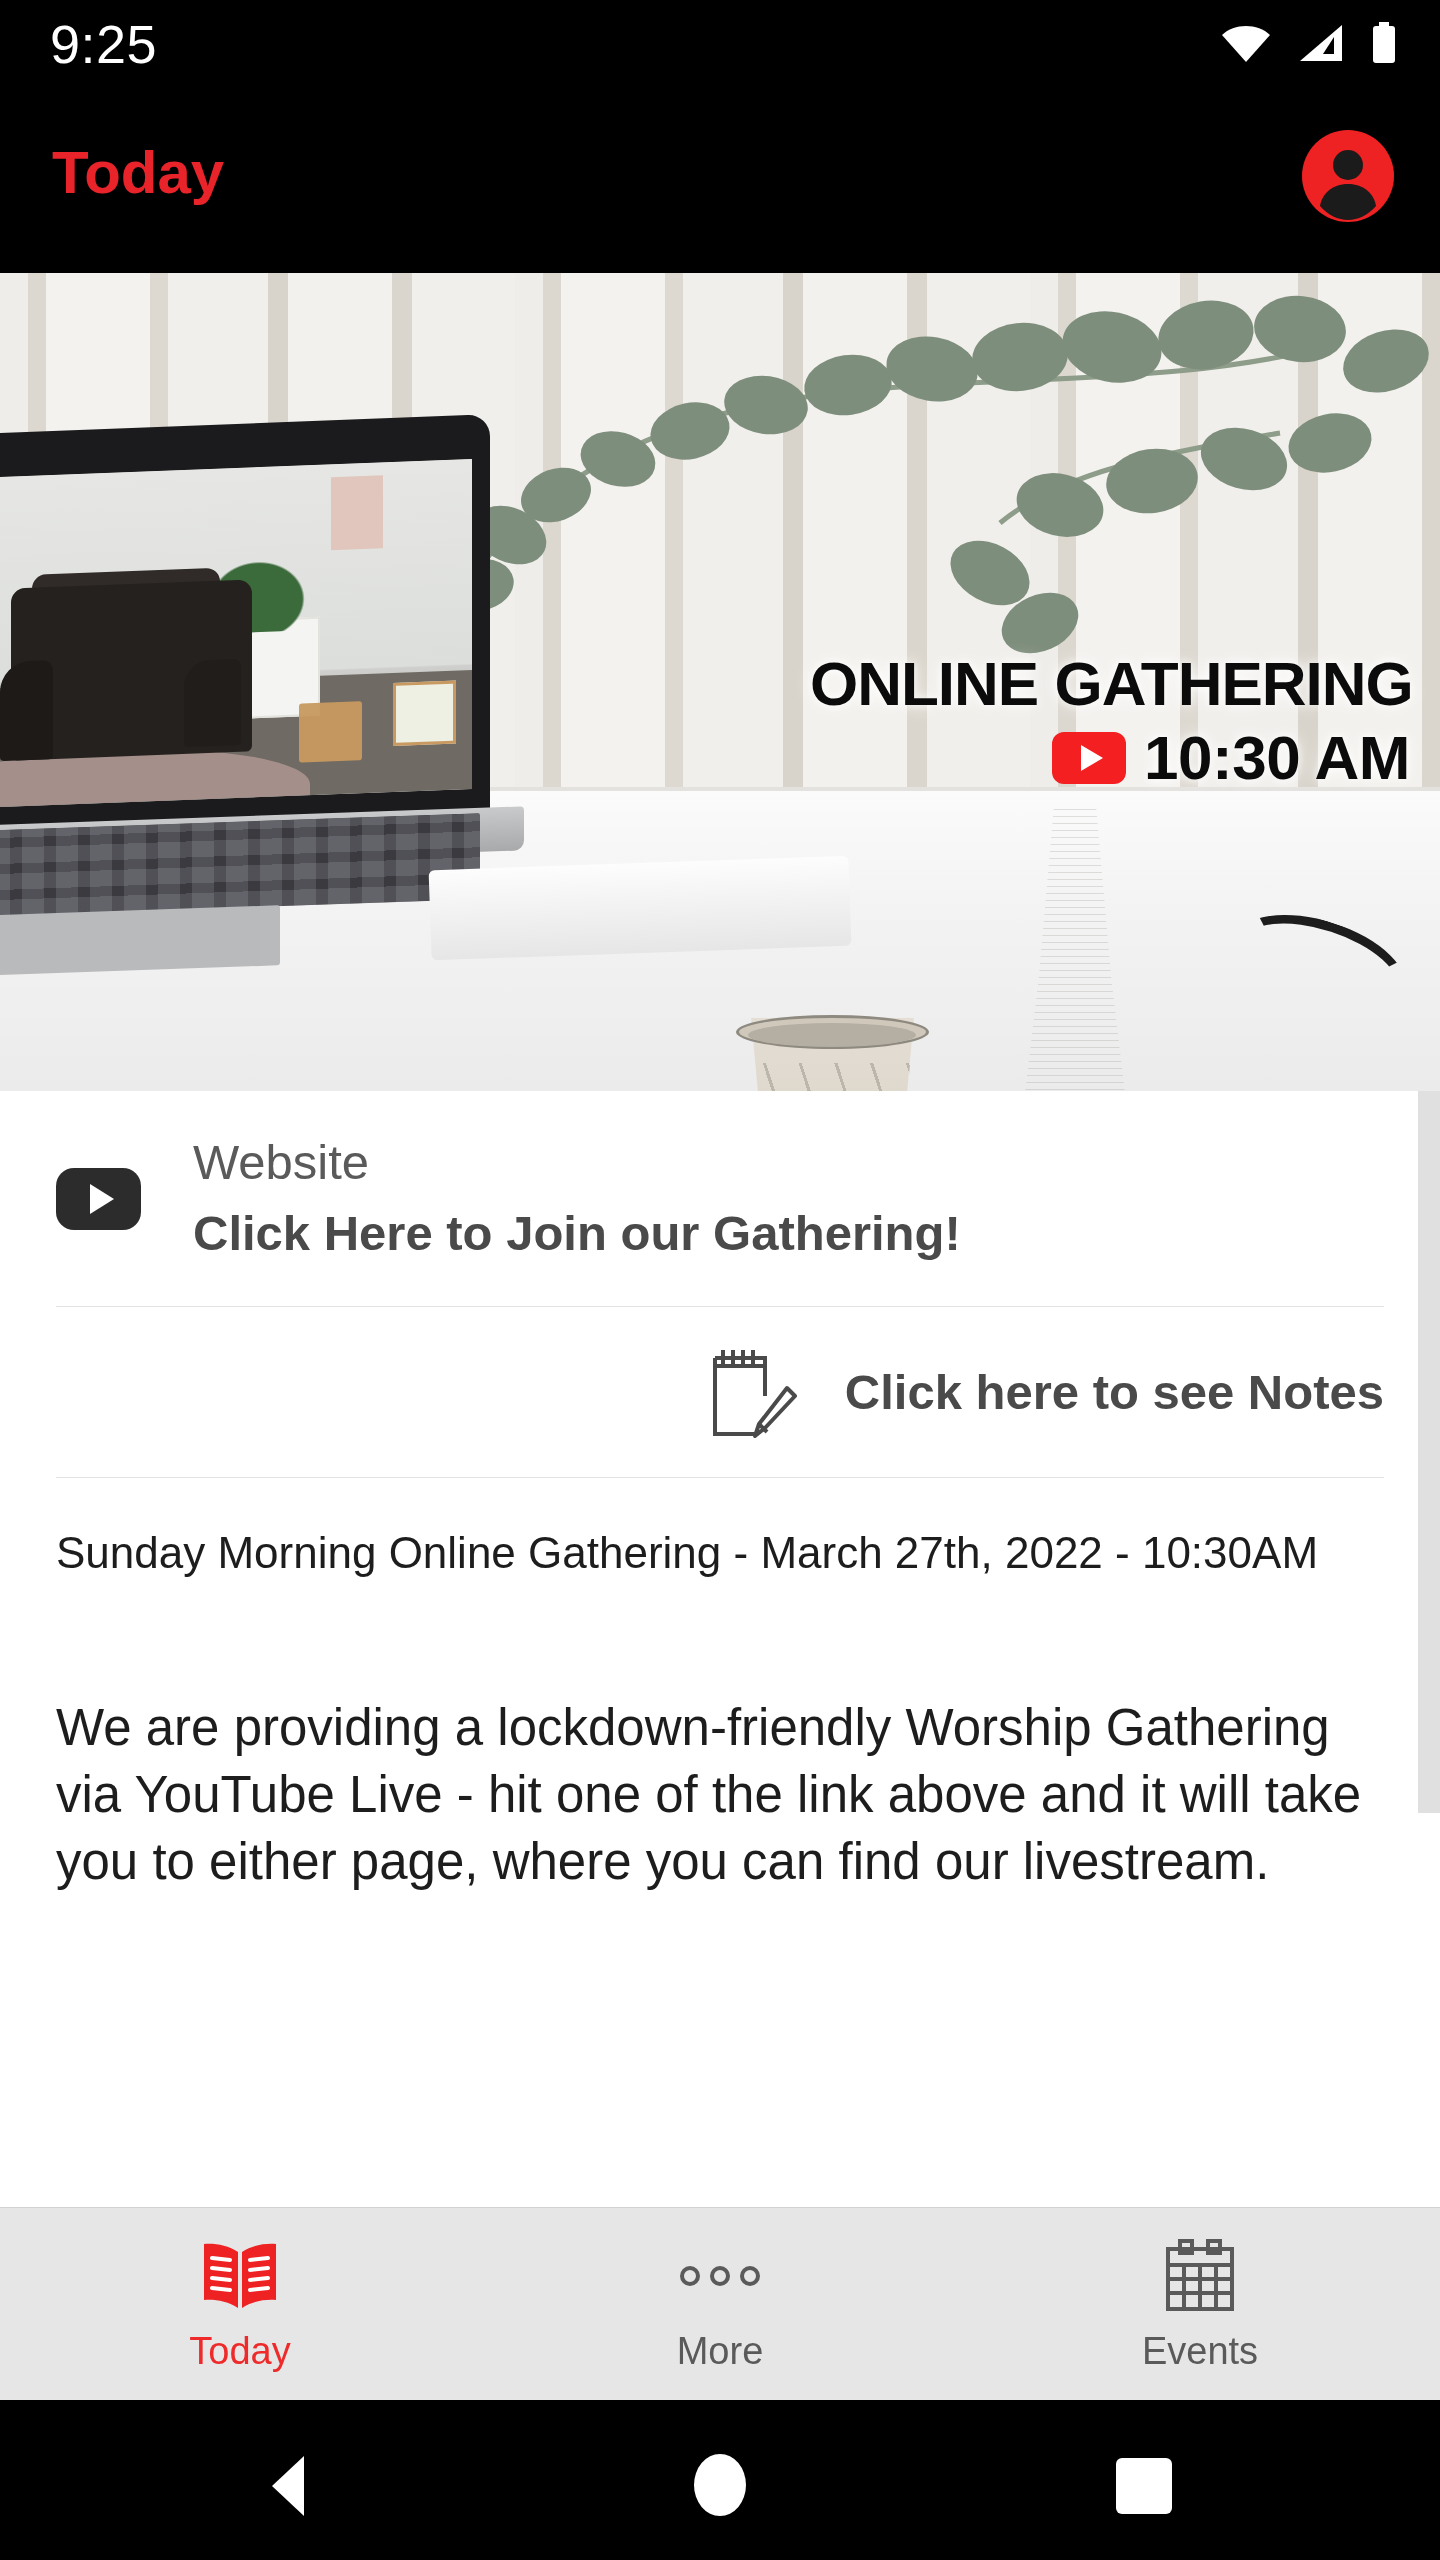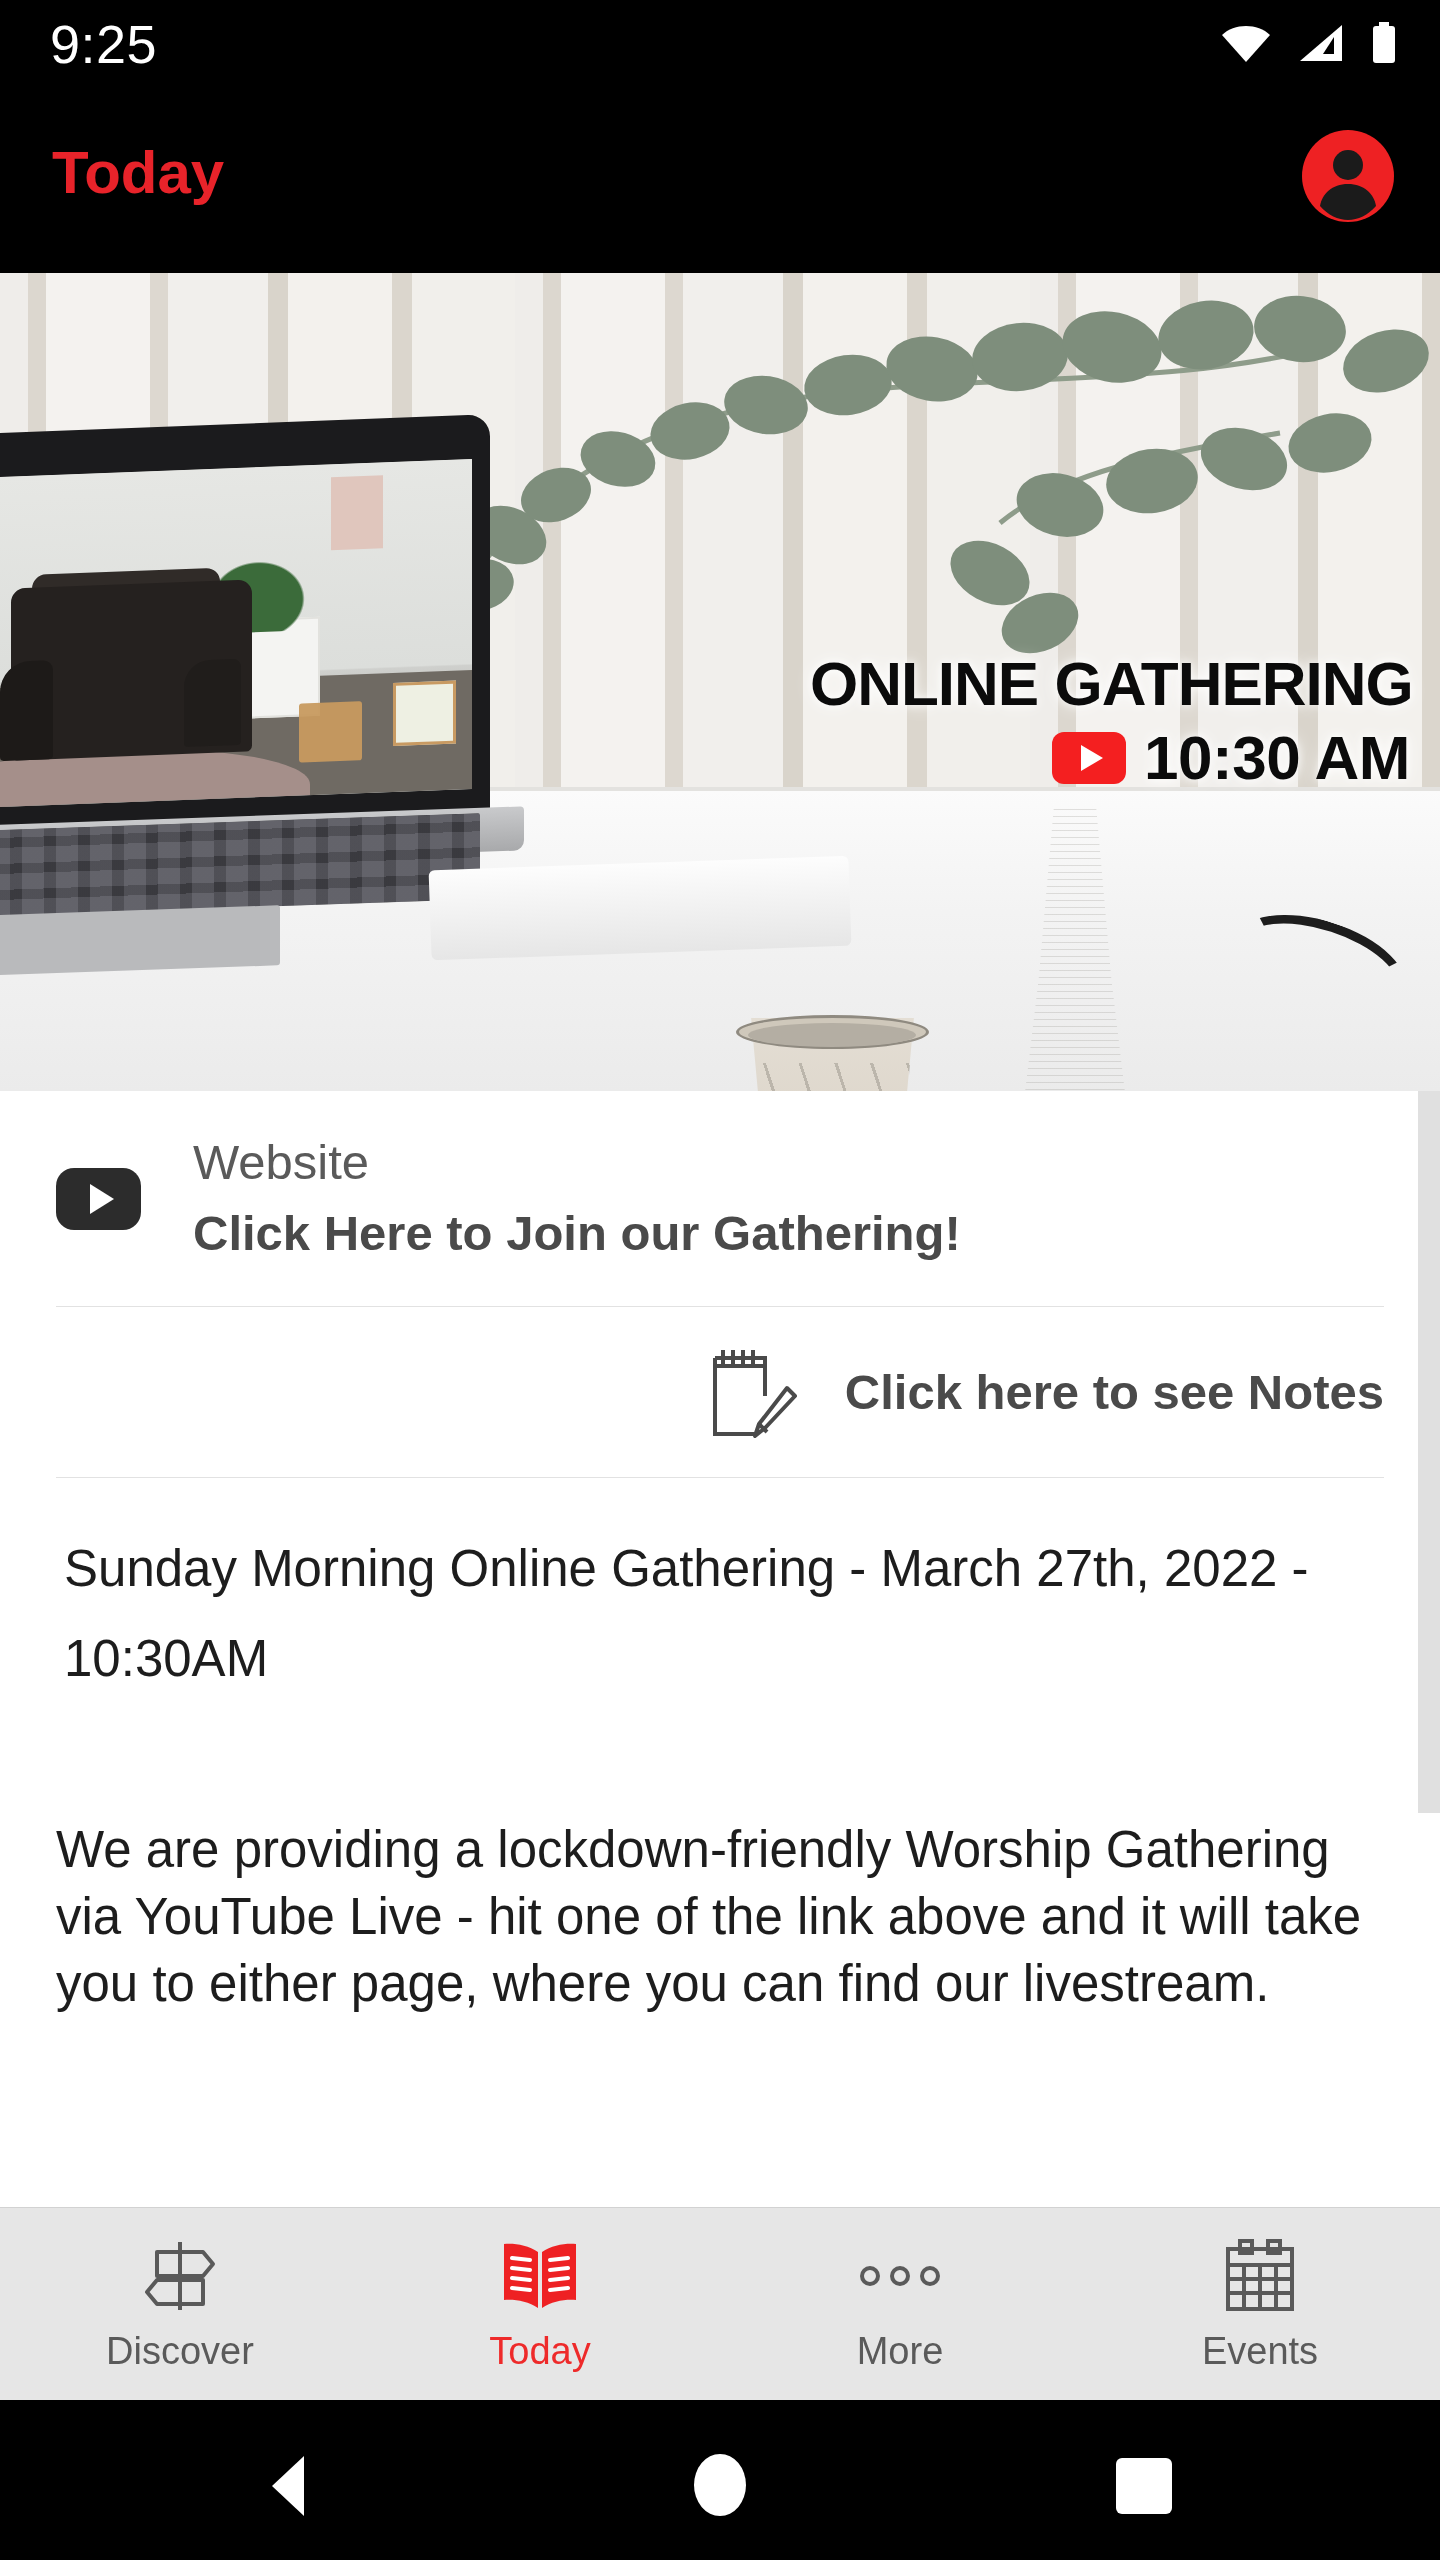--- a/index.html
+++ b/index.html
@@ -104,21 +104,21 @@
   .link-icon-yt .tri { width:0; height:0; border-left:24px solid #fff; border-top:15px solid transparent; border-bottom:15px solid transparent; margin-left:6px; }
   .link-texts { margin-left:52px; }
   .link-sub { font-size:49px; color:#5a5a5a; line-height:58px; }
   .link-main { font-size:49px; font-weight:bold; color:#4a4a4a; line-height:64px; margin-top:10px; }
 
   .row-notes { height:170px;justify-content:flex-end; }
   .notes-icon { width:88px; height:96px; flex:none; }
   .notes-label { margin-left:48px; font-size:49px; font-weight:bold; color:#4a4a4a; line-height:58px; }
 
   .title-block { padding:46px 56px 0 56px; }
-  .title-text { font-size:51px; color:#1d1d1d; line-height:90px;margin-left:8px; }
+  .title-text { font-size:44px; color:#1d1d1d; line-height:58px; }
 
   .body-block { padding:112px 56px 0 56px; }
   .body-text { font-size:51px; color:#1d1d1d; line-height:67px; }
 
   
   .tabbar { position:absolute; left:0; top:2207px; width:1440px; height:193px; background:#e6e6e6; border-top:1px solid #d2d2d2; display:flex; }
   .tab { flex:1; display:flex; flex-direction:column; align-items:center; justify-content:center; gap:12px; }
   .tab-ico { height:82px; display:flex; align-items:center; justify-content:center; }
   .tab-lbl { font-size:38px; color:#5a5a5a; line-height:44px; }
   .tab.active .tab-lbl { color:#ee2a2a; }
@@ -284,30 +284,20 @@
       <div class="title-text">Sunday Morning Online Gathering - March 27th, 2022 - 10:30AM</div>
     </div>
 
     <div class="body-block">
       <div class="body-text">We are providing a lockdown-friendly Worship Gathering via YouTube Live - hit one of the link above and it will take you to either page, where you can find our livestream.</div>
     </div>
   </div>
 
   <div class="tabbar">
 
-    <div class="tab">
-      <span class="tab-ico">
-        <svg width="78" height="76" viewBox="0 0 78 76" fill="none" stroke="#5a5a5a" stroke-width="4">
-          <path d="M39 4 L39 72"></path>
-          <path d="M16 14 L62 14 L72 26 L62 38 L16 38 Z" stroke-linejoin="round"></path>
-          <path d="M62 42 L16 42 L6 54 L16 66 L62 66 Z" stroke-linejoin="round"></path>
-        </svg>
-      </span>
-      <span class="tab-lbl">Discover</span>
-    </div>
 
     <div class="tab active">
       <span class="tab-ico">
         <svg width="80" height="72" viewBox="0 0 80 72">
           <path d="M38 12 C28 5, 14 3, 4 4 L4 60 C14 59, 28 61, 38 68 Z" fill="#EE2123"></path>
           <path d="M42 12 C52 5, 66 3, 76 4 L76 60 C66 59, 52 61, 42 68 Z" fill="#EE2123"></path>
           <g stroke="#fff" stroke-width="4" stroke-linecap="round">
             <path d="M12 18 L30 20 M12 28 L30 30 M12 38 L30 40 M12 48 L30 50"></path>
             <path d="M50 20 L68 18 M50 30 L68 28 M50 40 L68 38 M50 50 L68 48"></path>
           </g>

